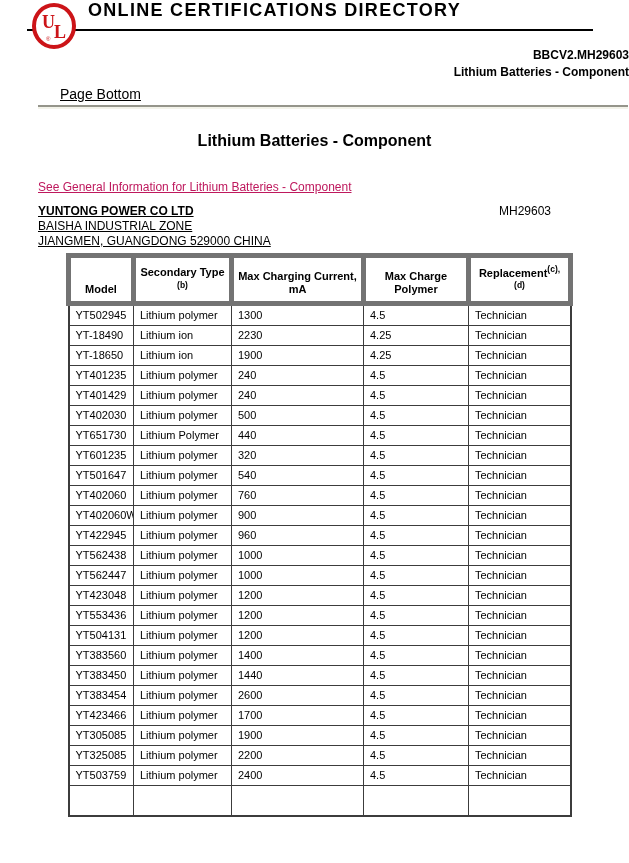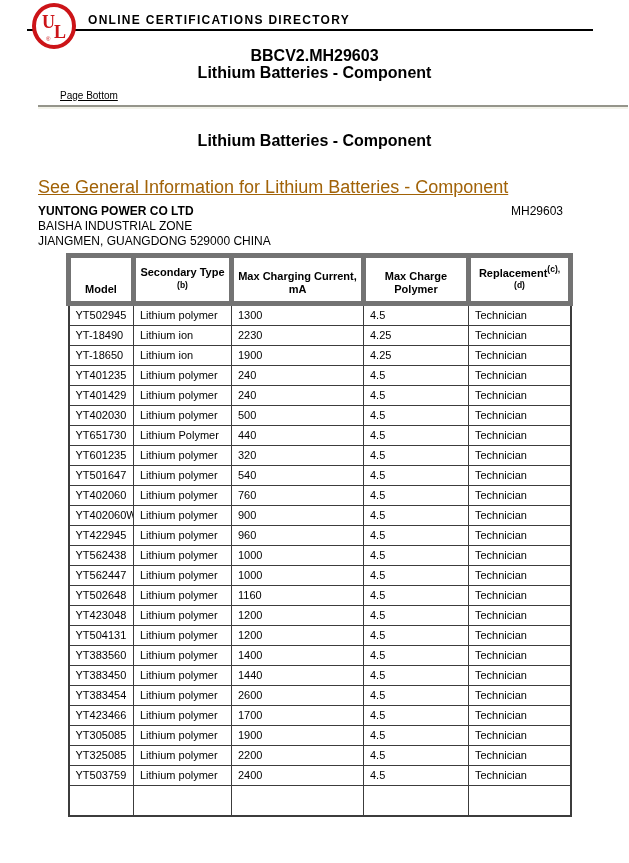--- a/index.html
+++ b/index.html
@@ -9,40 +9,40 @@
     color:#000000;
     font-family:"Liberation Sans", sans-serif;
     overflow:hidden;
     position:relative;
   }
   
   .masthead { position:relative; height:47px; }
   .brand-rule { position:absolute; left:27px; top:29px; width:566px; height:2px; background:#000; }
   .ul-logo { position:absolute; left:31px; top:3px; width:46px; height:46px; }
   .brand-text {
-    position:absolute; left:88px; top:13px;
-    font-size:12px; font-weight:bold; letter-spacing:1.3px;
+    position:absolute; left:88px; top:0;
+    font-size:18px; font-weight:bold; letter-spacing:1.3px;
     white-space:nowrap;
   }
   
-  .doc-title { text-align:center; font-size:16px; font-weight:bold; line-height:17px; }
+  .doc-title { text-align:right; font-size:12px; font-weight:bold; line-height:17px; }
   .page-bottom-row { margin:4px 0 0 60px; height:15px; }
-  a.link-plain { color:#000; text-decoration:underline; font-size:10px; }
+  a.link-plain { color:#000; text-decoration:underline; font-size:14px; }
   .hr3d {
     margin:5px 0 0 38px; width:590px; height:0;
     border-top:2px solid #95958b;
     border-bottom:2px solid #f3f3ea;
   }
   .section-heading { margin:23px 0 0 0; text-align:center; font-size:16px; font-weight:bold; line-height:17px; }
   .gen-info-row { margin:28px 0 0 38px; height:15px; }
-  a.gen-info { color:#a16207; text-decoration:underline; font-size:18px; }
+  a.gen-info { color:#be185d; text-decoration:underline; font-size:12px; }
   
-  .company { position:relative; margin:12px 0 0 38px; width:591px; font-size:12px; line-height:15px; }
+  .company { position:relative; margin:12px 0 0 38px; width:591px; font-size:12px; line-height:15px;text-decoration:underline; }
   .company-name { font-weight:bold; }
-  .file-number { position:absolute; right:66px; top:0; font-size:12px; }
+  .file-number { position:absolute; right:78px; top:0; font-size:12px; }
   
   table.models {
     margin:4px 0 0 66px;
     width:502px;
     border-collapse:collapse;
     table-layout:fixed;
     border:2px solid #3c3c3c;
   }
   table.models th {
     border:5px solid #737373;
@@ -222,28 +222,28 @@
     <td>Technician</td>
   </tr>
       <tr>
     <td>YT562447</td>
     <td>Lithium polymer</td>
     <td>1000</td>
     <td>4.5</td>
     <td>Technician</td>
   </tr>
       <tr>
-    <td>YT502648</td>
-    <td>Lithium polymer</td>
-    <td>1160</td>
-    <td>4.5</td>
-    <td>Technician</td>
-  </tr>
-      <tr>
     <td>YT423048</td>
+    <td>Lithium polymer</td>
+    <td>1200</td>
+    <td>4.5</td>
+    <td>Technician</td>
+  </tr>
+      <tr>
+    <td>YT553436</td>
     <td>Lithium polymer</td>
     <td>1200</td>
     <td>4.5</td>
     <td>Technician</td>
   </tr>
       <tr>
     <td>YT504131</td>
     <td>Lithium polymer</td>
     <td>1200</td>
     <td>4.5</td>

